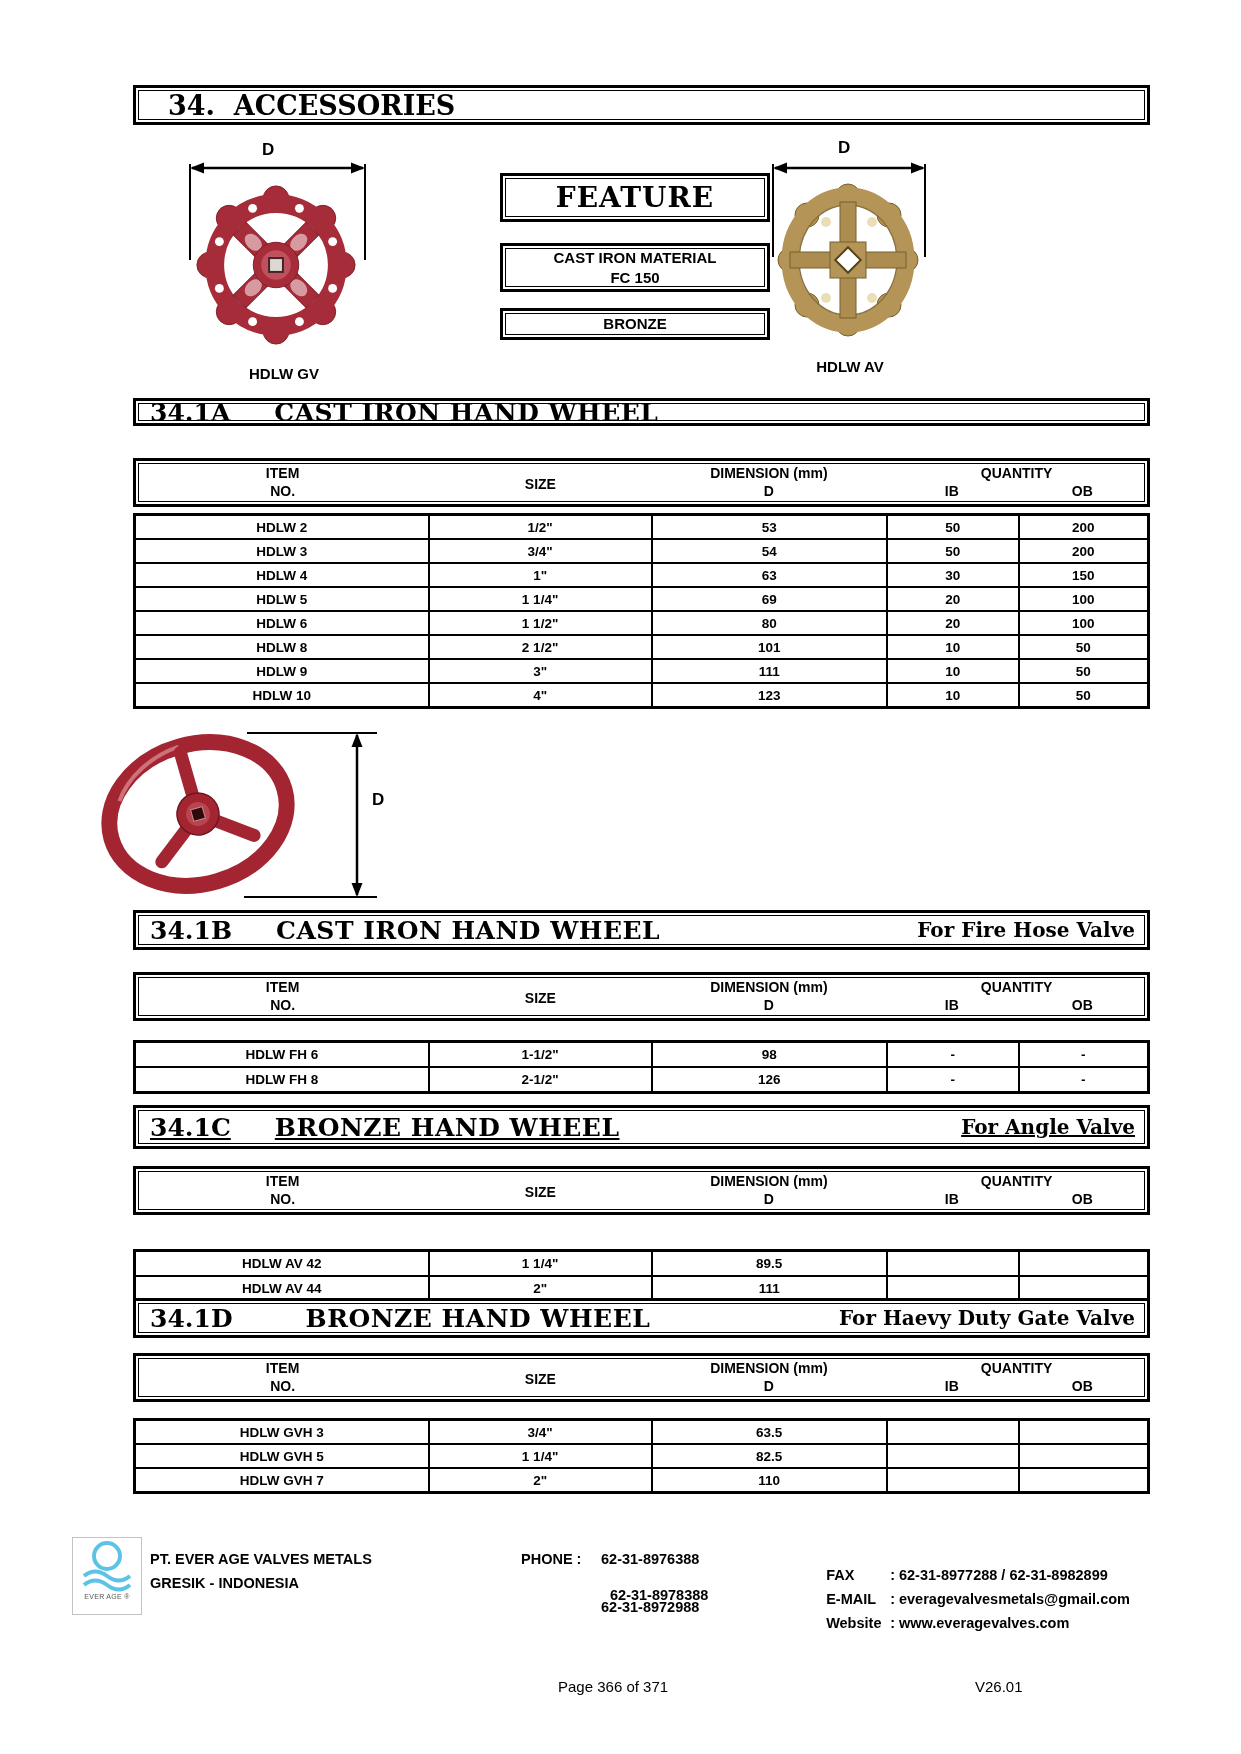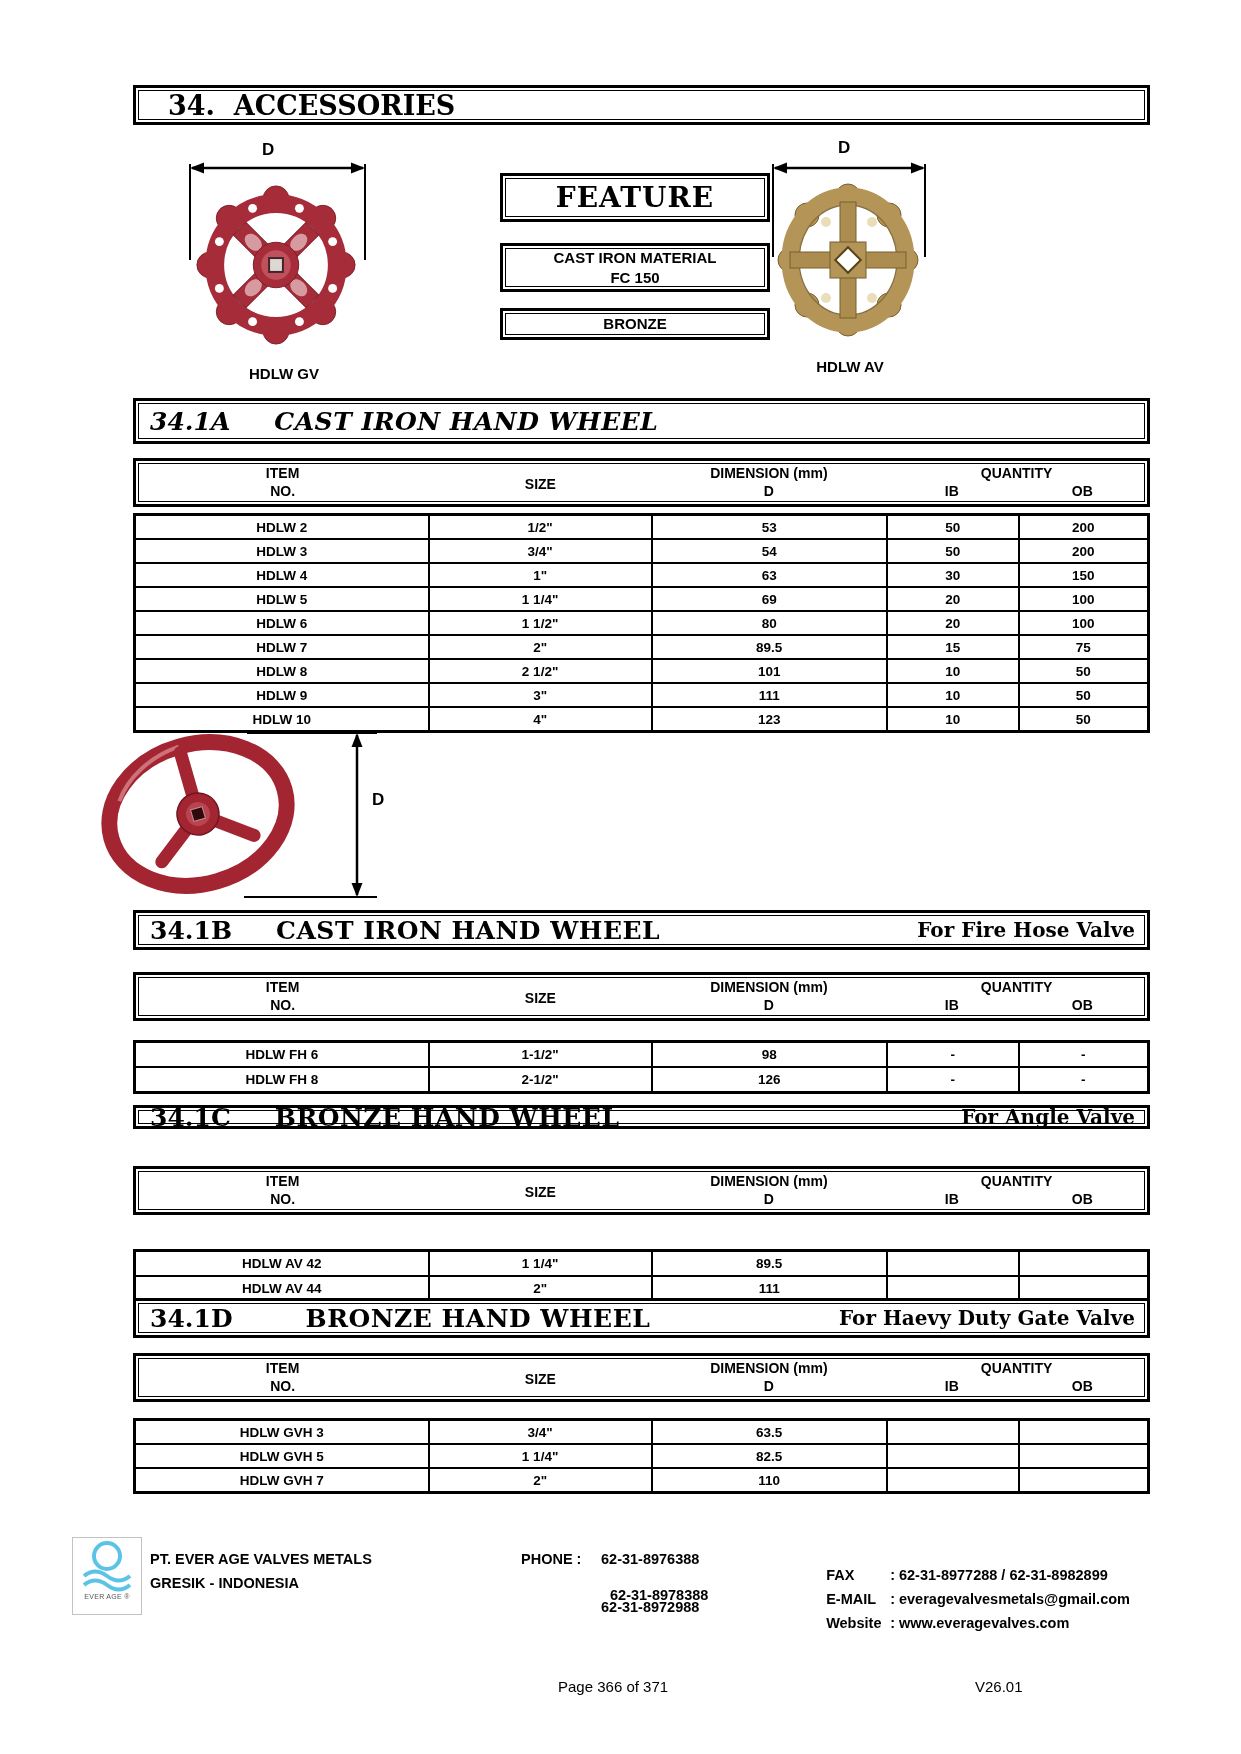--- a/index.html
+++ b/index.html
@@ -147,21 +147,21 @@
     <rect x="71" y="76" width="18" height="18" transform="rotate(45 80 85)" fill="#ffffff" stroke="#574418" stroke-width="2"></rect>
     <g fill="#e3d3a2" opacity="0.75">
       <circle cx="58" cy="47" r="5"></circle>
         <circle cx="104" cy="47" r="5"></circle>
       <circle cx="58" cy="123" r="5"></circle>
         <circle cx="104" cy="123" r="5"></circle>
     </g>
   </svg>
   <div class="wheel-label" style="left:790px;top:358px;">HDLW AV</div>
 
-  <div class="dbox section-box" style="top:398px;height:46px;font-style:italic;">
+  <div class="dbox section-box" style="top:398px;height:28px;">
     <span class="sec-id">34.1A</span>
     <span class="sec-title">CAST IRON HAND WHEEL</span>
     <span class="sec-sub"></span>
   </div>
   <div class="dbox thead-box" style="top:458px;">
     <div class="th">
       <div>ITEM</div>
         <div>NO.</div>
     </div>
     <div class="th" style="display:flex;align-items:center;justify-content:center;">
@@ -215,27 +215,20 @@
           <td>69</td>
           <td>20</td>
           <td>100</td>
         </tr>
         <tr>
           <td>HDLW 6</td>
           <td>1 1/2"</td>
           <td>80</td>
           <td>20</td>
           <td>100</td>
-        </tr>
-        <tr>
-          <td>HDLW 7</td>
-          <td>2"</td>
-          <td>89.5</td>
-          <td>15</td>
-          <td>75</td>
         </tr>
         <tr>
           <td>HDLW 8</td>
           <td>2 1/2"</td>
           <td>101</td>
           <td>10</td>
           <td>50</td>
         </tr>
         <tr>
           <td>HDLW 9</td>
@@ -321,21 +314,21 @@
         <tr>
           <td>HDLW FH 8</td>
           <td>2-1/2"</td>
           <td>126</td>
           <td>-</td>
           <td>-</td>
         </tr>
       </tbody>
   </table>
 
-  <div class="dbox section-box" style="top:1105px;height:24px;">
+  <div class="dbox section-box" style="top:1105px;height:44px;text-decoration:underline;">
     <span class="sec-id">34.1C</span>
     <span class="sec-title">BRONZE HAND WHEEL</span>
     <span class="sec-sub">For Angle Valve</span>
   </div>
   <div class="dbox thead-box" style="top:1166px;">
     <div class="th">
       <div>ITEM</div>
         <div>NO.</div>
     </div>
     <div class="th" style="display:flex;align-items:center;justify-content:center;">

